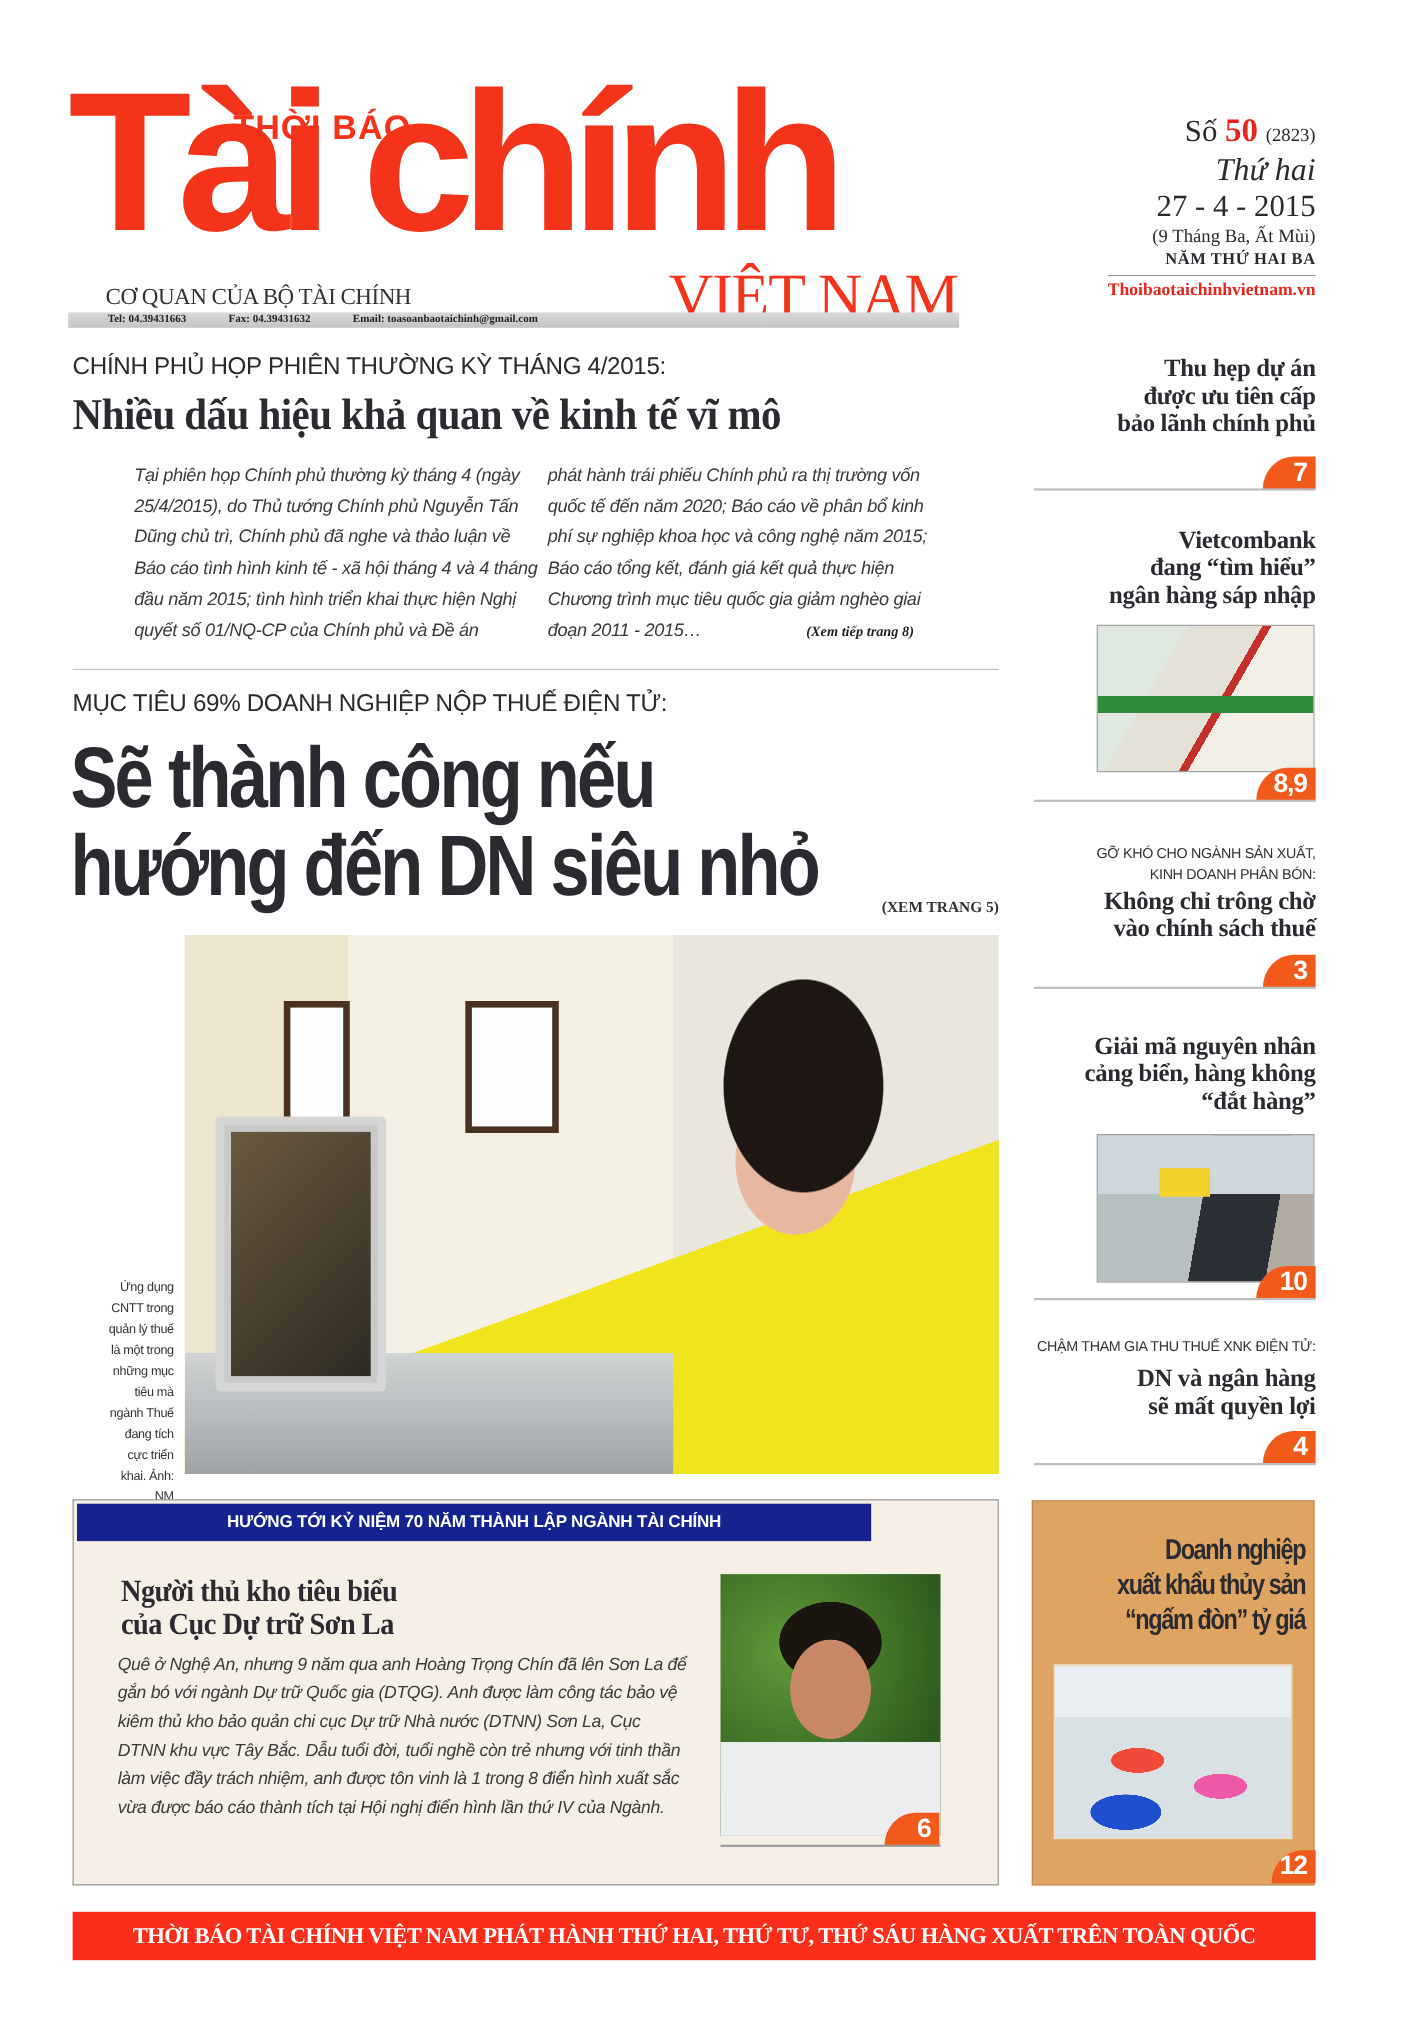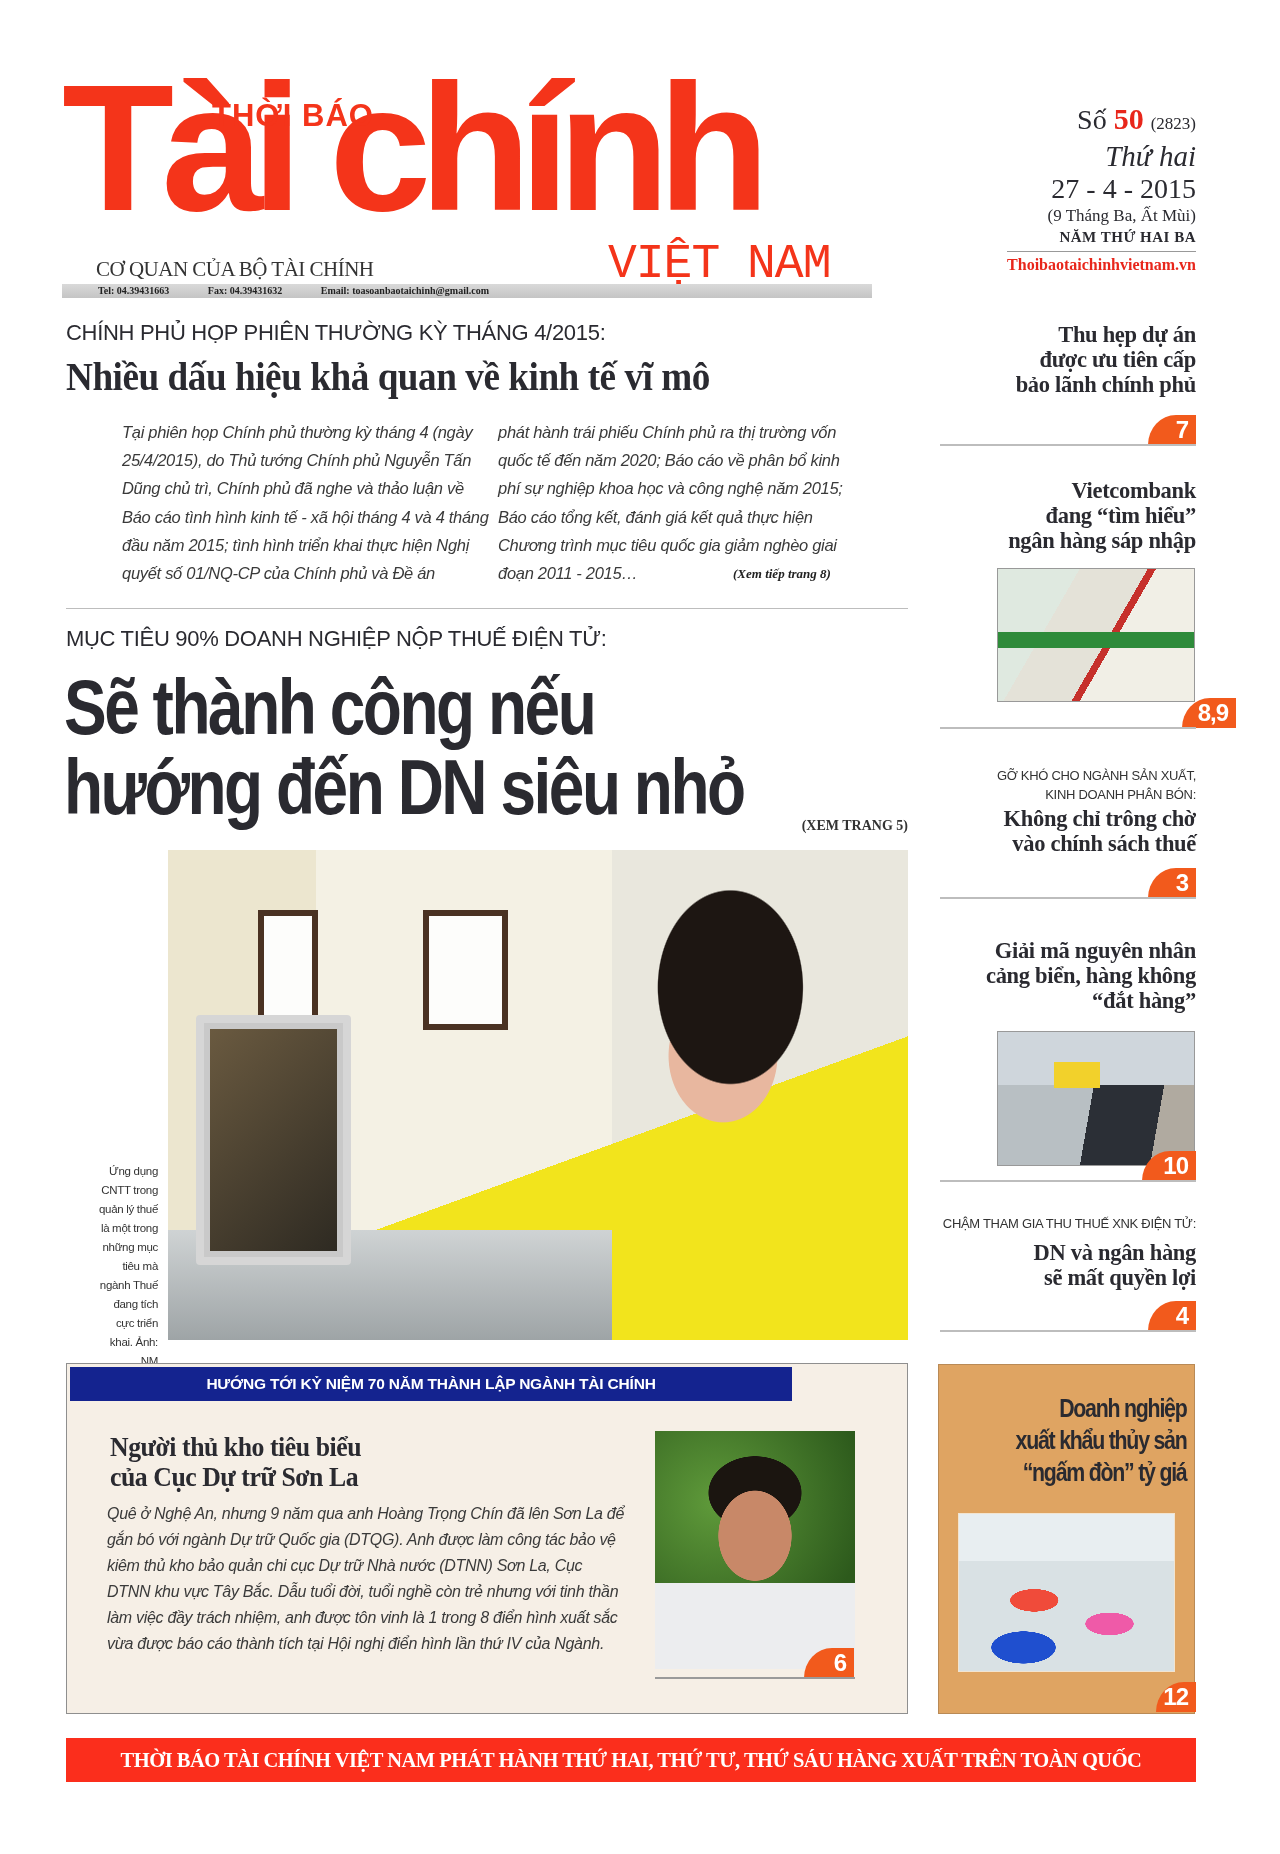--- a/index.html
+++ b/index.html
@@ -4,21 +4,21 @@
 <style>
   * { box-sizing: border-box; margin: 0; padding: 0; }
   html, body { width: 1280px; height: 1854px; background: #ffffff; overflow: hidden; }
   body { position: relative; font-family: "Liberation Serif", serif; color: #2a2a30; }
   .abs { position: absolute; }
 
   
   .logo-small { left: 212px; top: 80px; font-family: "Liberation Sans", sans-serif; font-weight: 900; font-size: 31px; color: #f4341a; letter-spacing: 1px; margin-top: 18px; }
   .logo-big { left: 62px; top: 58px; font-family: "Liberation Sans", sans-serif; font-weight: 900; font-size: 180px; line-height: 1; color: #f4341a; letter-spacing: -12px; transform: scaleX(1.02); transform-origin: left; }
   .logo-sub { left: 96px; top: 257px; font-size: 21px; color: #333; letter-spacing: -0.5px; }
-  .logo-vn { left: 608px; top: 237px; font-size: 48px; color: #f4341a; letter-spacing: -1px; font-family: Liberation Mono, monospace; }
+  .logo-vn { left: 608px; top: 237px; font-size: 56px; color: #f4341a; letter-spacing: -1px; }
   .contact-bar { left: 62px; top: 284px; width: 810px; height: 14px; background: linear-gradient(#d9d9d9, #c4c4c4); font-family: "Liberation Serif", serif; font-weight: 700; font-size: 10px; line-height: 14px; color: #222; padding-left: 36px; white-space: nowrap; }
   .contact-bar span { margin-right: 36px; }
 
   .issue { right: 84px; top: 104px; text-align: right; color: #2a2a30; }
   .issue .line1 { font-size: 28px; line-height: 30px; }
   .issue .num { color: #e8261b; font-weight: 700; font-size: 30px; }
   .issue .paren { font-size: 17px; }
   .issue .day { font-style: italic; font-size: 29px; line-height: 34px; }
   .issue .date { font-size: 28px; line-height: 32px; }
   .issue .lunar { font-size: 17px; line-height: 22px; }
@@ -112,21 +112,21 @@
   <div class="site">Thoibaotaichinhvietnam.vn</div>
 </div>
 
 <div class="abs kicker" style="left:66px; top:320px;">CHÍNH PHỦ HỌP PHIÊN THƯỜNG KỲ THÁNG 4/2015:</div>
 <div class="abs headline1">Nhiều dấu hiệu khả quan về kinh tế vĩ mô</div>
 <div class="abs lead-col" style="left:122px; top:418px;">Tại phiên họp Chính phủ thường kỳ tháng 4 (ngày 25/4/2015), do Thủ tướng Chính phủ Nguyễn Tấn Dũng chủ trì, Chính phủ đã nghe và thảo luận về Báo cáo tình hình kinh tế - xã hội tháng 4 và 4 tháng đầu năm 2015; tình hình triển khai thực hiện Nghị quyết số 01/NQ-CP của Chính phủ và Đề án</div>
 <div class="abs lead-col" style="left:498px; top:418px; width:350px;">phát hành trái phiếu Chính phủ ra thị trường vốn quốc tế đến năm 2020; Báo cáo về phân bổ kinh phí sự nghiệp khoa học và công nghệ năm 2015; Báo cáo tổng kết, đánh giá kết quả thực hiện Chương trình mục tiêu quốc gia giảm nghèo giai đoạn 2011 - 2015…</div>
 <div class="abs see-more" style="left:733px; top:566px;">(Xem tiếp trang 8)</div>
 <div class="abs rule" style="left:66px; top:608px; width:842px;"></div>
 
-<div class="abs kicker" style="left:66px; top:626px;">MỤC TIÊU 90% DOANH NGHIỆP NỘP THUẾ ĐIỆN TỬ:</div>
+<div class="abs kicker" style="left:66px; top:626px;">MỤC TIÊU 69% DOANH NGHIỆP NỘP THUẾ ĐIỆN TỬ:</div>
 <div class="abs big-head" style="top:668px;">Sẽ thành công nếu</div>
 <div class="abs big-head" style="top:748px;">hướng đến DN siêu nhỏ</div>
 <div class="abs xem5">(XEM TRANG 5)</div>
 
 <div class="abs photo-main">
   <div class="win" style="left:90px;"></div>
   <div class="win" style="left:255px; width:85px;"></div>
   <div class="desk"></div>
   <div class="monitor"></div>
 </div>
@@ -139,21 +139,21 @@
 </div>
 <div class="abs badge" style="left:1148px; top:415px; width:48px;">7</div>
 <div class="abs rail-rule" style="top:444px;"></div>
 
 <div class="abs rail-head" style="top:478px;">
   <div>Vietcombank</div>
   <div>đang “tìm hiểu”</div>
   <div>ngân hàng sáp nhập</div>
 </div>
 <div class="abs rail-photo photo-vcb"></div>
-<div class="abs badge" style="left:1182px; top:698px; width:54px;text-align:right;">8,9</div>
+<div class="abs badge" style="left:1142px; top:698px; width:54px;text-align:right;">8,9</div>
 <div class="abs rail-rule" style="top:727px;"></div>
 
 <div class="abs rail-kicker" style="top:766px;">
   <div>GỠ KHÓ CHO NGÀNH SẢN XUẤT,</div>
   <div>KINH DOANH PHÂN BÓN:</div>
 </div>
 <div class="abs rail-head" style="top:806px;">
   <div>Không chỉ trông chờ</div>
   <div>vào chính sách thuế</div>
 </div>

